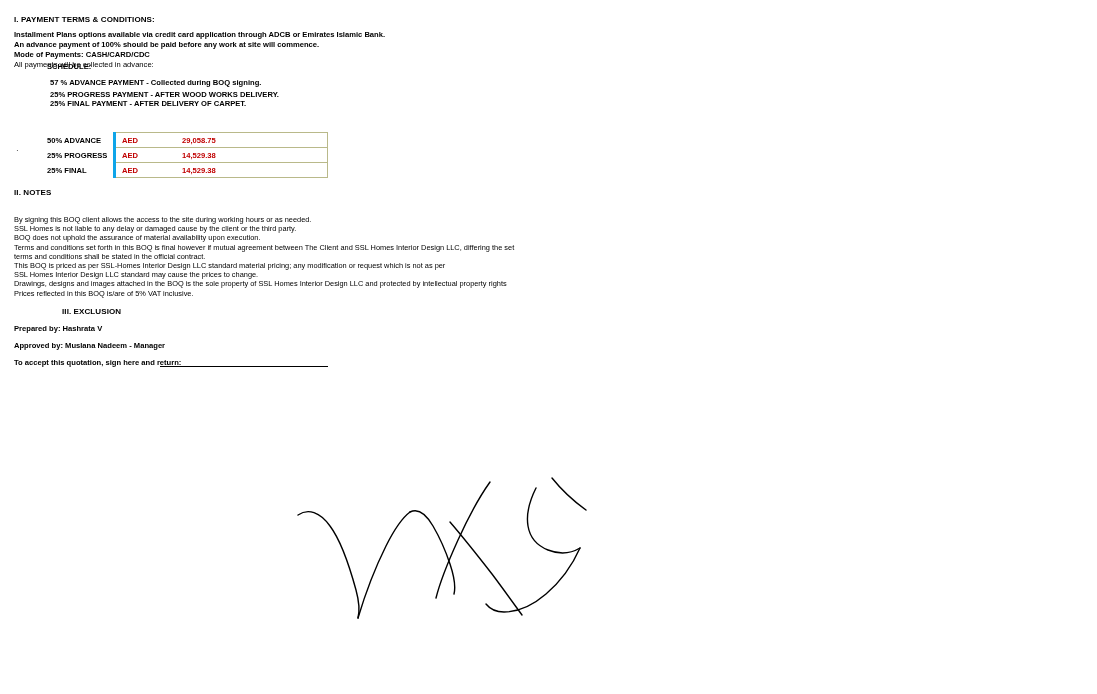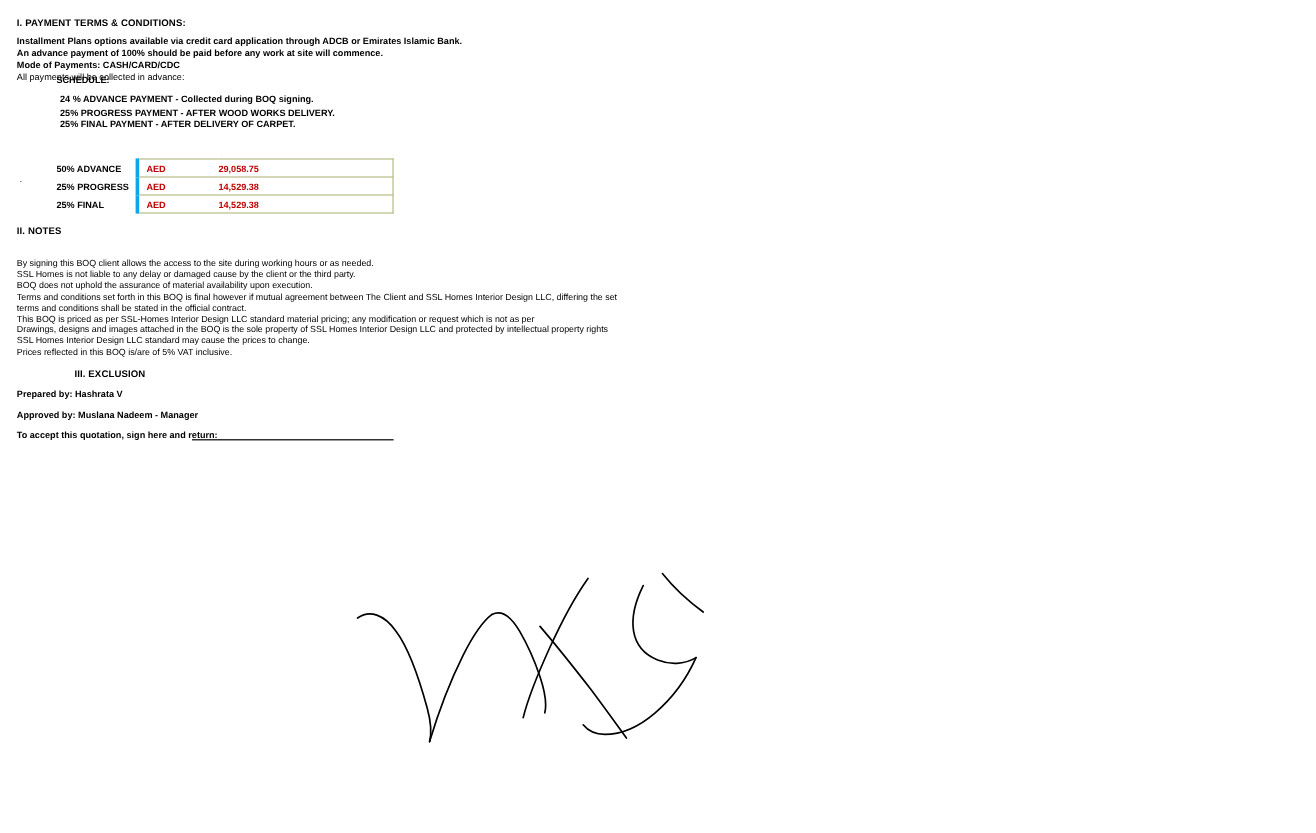--- a/index.html
+++ b/index.html
@@ -147,21 +147,21 @@
 
   <div class="terms-block">
     <span class="line bold">Installment Plans options available via credit card application through ADCB or Emirates Islamic Bank.</span>
     <span class="line bold">An advance payment of 100% should be paid before any work at site will commence.</span>
     <span class="line bold">Mode of Payments: CASH/CARD/CDC</span>
     <span class="line">All payments will be collected in advance:</span>
   </div>
 
   <div class="schedule-word">SCHEDULE:</div>
 
-  <div class="sched-item" style="top:78px;">24 % ADVANCE PAYMENT - Collected during BOQ signing.</div>
+  <div class="sched-item" style="top:78px;">57 % ADVANCE PAYMENT - Collected during BOQ signing.</div>
   <div class="sched-item" style="top:90px;">25% PROGRESS PAYMENT - AFTER WOOD WORKS DELIVERY.</div>
   <div class="sched-item" style="top:99px;">25% FINAL  PAYMENT - AFTER DELIVERY OF CARPET.</div>
 
   <div class="dot-mark">·</div>
 
   <table class="pay-table">
     <tbody>
         <tr class="first">
       <td class="pay-label">50% ADVANCE</td>
       <td class="pay-cur">AED</td>
@@ -182,22 +182,22 @@
 
   <div class="section-head" style="left:14px; top:188px;">II. NOTES</div>
 
   <div class="notes-block">
     <span class="nline">By signing this BOQ client allows the access to the site during working hours or as needed.</span>
     <span class="nline">SSL Homes is not liable to any delay or damaged cause by the client or the third party.</span>
     <span class="nline">BOQ does not uphold the assurance of material availability upon execution.</span>
     <span class="nline">Terms and conditions set forth in this BOQ is final however if mutual agreement between The Client and SSL Homes Interior Design LLC, differing the set</span>
     <span class="nline">terms and conditions  shall be stated in the official contract.</span>
     <span class="nline">This BOQ is priced as per SSL-Homes Interior Design LLC standard material pricing; any modification or request which is not as per</span>
+    <span class="nline">SSL Homes Interior Design LLC standard may cause the prices to change.</span>
     <span class="nline">Drawings, designs and images attached in the BOQ is the sole property of SSL Homes Interior Design LLC and protected by intellectual property rights</span>
-    <span class="nline">SSL Homes Interior Design LLC standard may cause the prices to change.</span>
     <span class="nline">Prices reflected in this BOQ is/are of 5% VAT inclusive.</span>
   </div>
 
   <div class="section-head" style="left:14px; top:307px;padding-left:48px;">III. EXCLUSION</div>
 
   <div class="line bold" style="left:14px; top:324px;">Prepared by: Hashrata V</div>
 
   <div class="line bold" style="left:14px; top:341px;">Approved by:  Muslana Nadeem - Manager</div>
 
   <div class="line bold" style="left:14px; top:358px;">To accept this quotation, sign here and return:</div>

